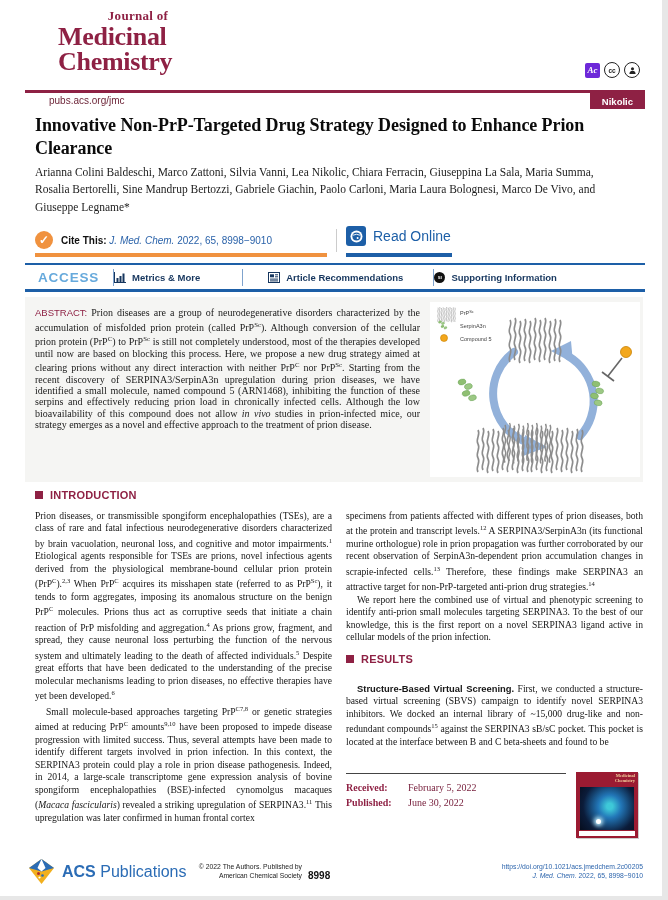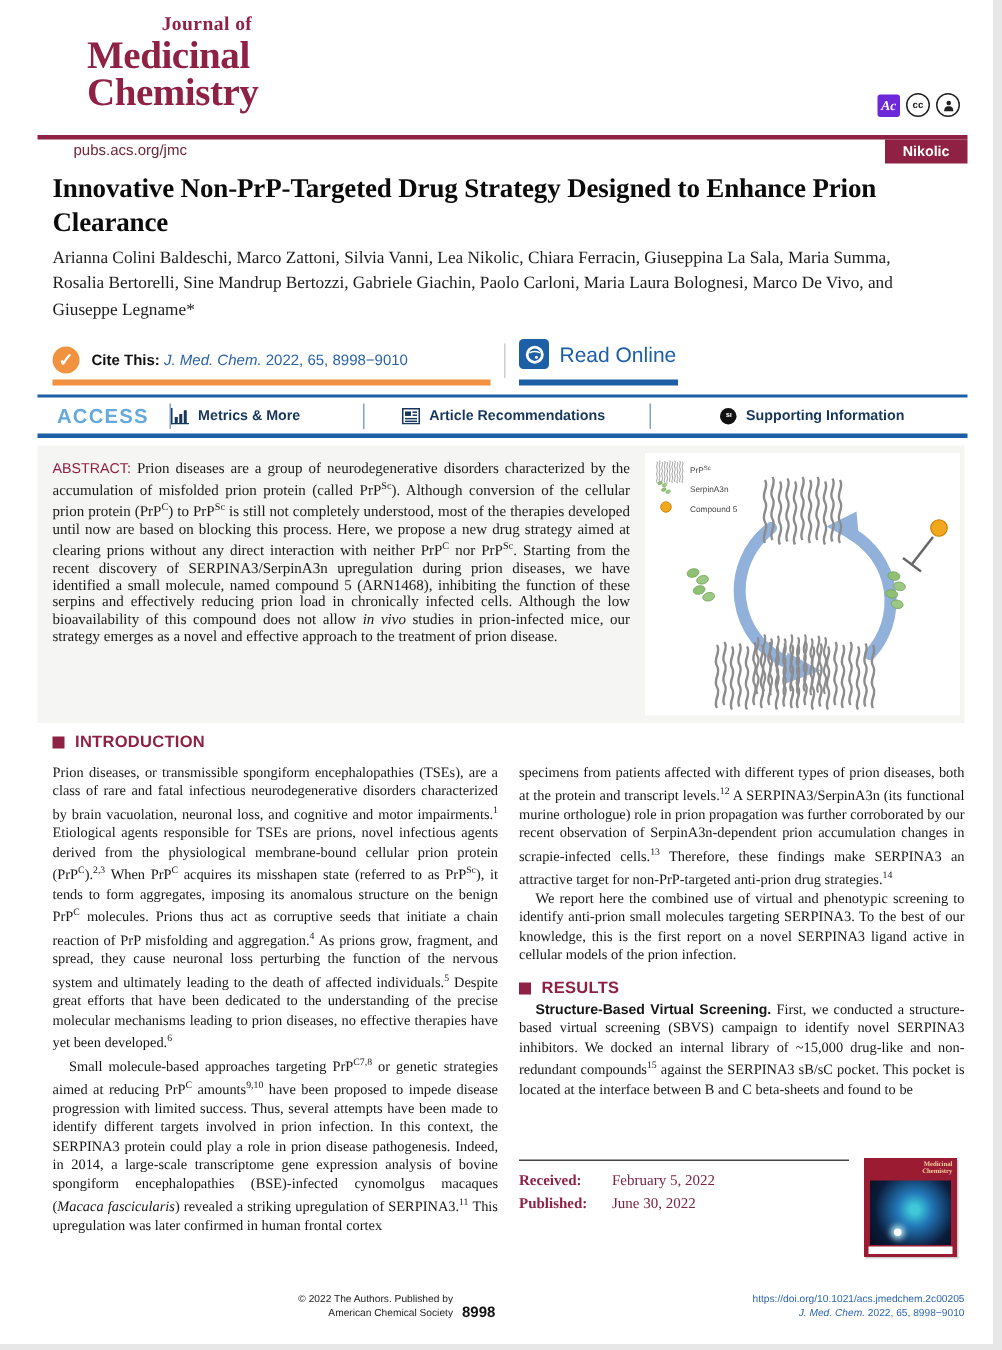--- a/index.html
+++ b/index.html
@@ -55,21 +55,21 @@
   .sec-head{font-family:"Liberation Sans",sans-serif;font-size:11px;font-weight:bold;color:#8e2144;letter-spacing:.2px;
             display:flex;align-items:center;gap:7px;}
   .sq{width:8px;height:8px;background:#8e2144;display:inline-block;}
   .intro-head{position:absolute;left:35px;top:489px;}
   .col{position:absolute;top:510px;width:297px;font-size:9.6px;line-height:12.4px;text-align:justify;color:#161616;}
   .col1{left:35px;height:342px;overflow:hidden;}
   .col2{left:346px;}
   .col p{margin:0;}
   .col p.ind{text-indent:11px;}
   .col .sh{font-family:"Liberation Sans",sans-serif;font-weight:bold;font-size:9.4px;}
-  .res-head{margin:9px 0 2px 0;}
+  .res-head{margin:9px 0 18px 0;}
   .dates{position:absolute;left:346px;top:773px;width:220px;border-top:1.2px solid #444;padding-top:7px;
          font-size:10px;color:#7a2440;line-height:1.45;}
   .dates b{font-weight:bold;color:#8e2144;}
   .dates .dl{display:inline-block;width:62px;}
   
   .cover{position:absolute;left:576px;top:772px;width:62px;height:66px;background:#9b1b32;
          box-shadow:1px 1px 0 #00000033;}
   .cover .band{position:absolute;left:3px;top:2px;right:3px;height:12px;color:#f3cf9b;
                font-family:"Liberation Serif",serif;font-size:4.5px;line-height:1.1;text-align:right;font-weight:bold;}
   .cover .img{position:absolute;left:4px;top:15px;right:4px;bottom:8px;background:
@@ -157,21 +157,21 @@
           <rect x="0.5" y="0.5" width="11" height="10" fill="none" stroke="#16365e" stroke-width="1"></rect>
           <rect x="2" y="2.3" width="4" height="3" fill="#16365e"></rect>
           <rect x="7" y="2.3" width="3" height="1" fill="#16365e"></rect>
           <rect x="7" y="4.3" width="3" height="1" fill="#16365e"></rect>
           <rect x="2" y="6.6" width="8" height="1" fill="#16365e"></rect>
           <rect x="2" y="8.4" width="8" height="1" fill="#16365e"></rect>
         </svg>
       <span>Article Recommendations</span>
     </span>
     <span class="acc-div" style="margin-left:30px;"></span>
-    <span class="acc-item" style="margin-left:22px;padding-left:24px;">
+    <span class="acc-item" style="">
       <span class="si-dot">sı</span>
       <span>Supporting Information</span>
     </span>
   </div>
   <div class="acc-bot"></div>
 
   <div class="abs-wrap">
     <div class="abs-text"><span class="abs-label">ABSTRACT:</span><span> Prion diseases are a group of neurodegenerative disorders characterized by the accumulation of misfolded prion protein (called PrP<sup>Sc</sup>). Although conversion of the cellular prion protein (PrP<sup>C</sup>) to PrP<sup>Sc</sup> is still not completely understood, most of the therapies developed until now are based on blocking this process. Here, we propose a new drug strategy aimed at clearing prions without any direct interaction with neither PrP<sup>C</sup> nor PrP<sup>Sc</sup>. Starting from the recent discovery of SERPINA3/SerpinA3n upregulation during prion diseases, we have identified a small molecule, named compound 5 (ARN1468), inhibiting the function of these serpins and effectively reducing prion load in chronically infected cells. Although the low bioavailability of this compound does not allow <i>in vivo</i> studies in prion-infected mice, our strategy emerges as a novel and effective approach to the treatment of prion disease.</span></div>
 
     <div class="graphic">
@@ -256,20 +256,31 @@
     <div class="band">
       <div>Medicinal</div>
       <div>Chemistry</div>
     </div>
     <div class="img">
         <div class="spark"></div>
       </div>
     <div class="foot"></div>
   </div>
 
+  <div class="acslogo">
+    <svg width="27" height="27" viewBox="0 0 27 27">
+      <polygon points="13.5,1 26,10 13.5,26 1,10" fill="#f2b01e"></polygon>
+      <polygon points="13.5,1 26,10 13.5,13.5 1,10" fill="#2b6cb5"></polygon>
+      <polygon points="13.5,1 17.5,10 13.5,13.5 9.5,10" fill="#ffffff"></polygon>
+      <circle cx="10.5" cy="15.5" r="1.5" fill="#b22a2a"></circle>
+      <circle cx="14.5" cy="17.5" r="1.3" fill="#2b6cb5"></circle>
+      <circle cx="11.5" cy="19.5" r="1.1" fill="#ffffff"></circle>
+    </svg>
+    <span class="t"><b>ACS</b><span> Publications</span></span>
+  </div>
 
   <div class="copyright">
     <div>© 2022 The Authors. Published by</div>
     <div>American Chemical Society</div>
   </div>
 
   <div class="pagenum">8998</div>
 
   <div class="doi">
     <div>https://doi.org/10.1021/acs.jmedchem.2c00205</div>

